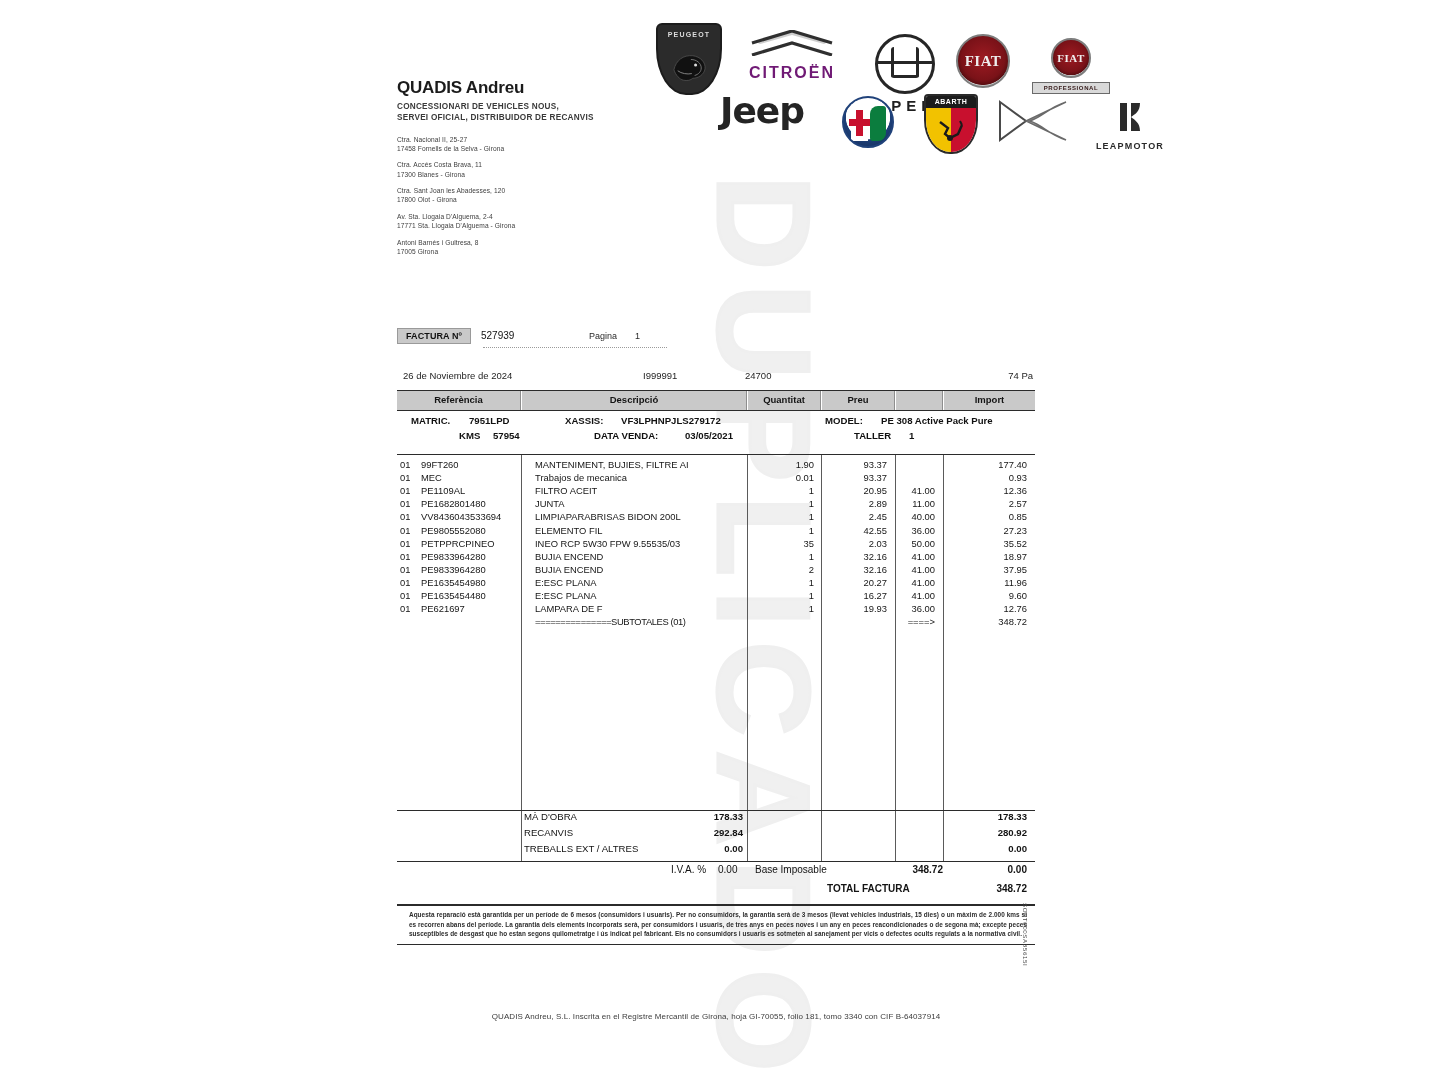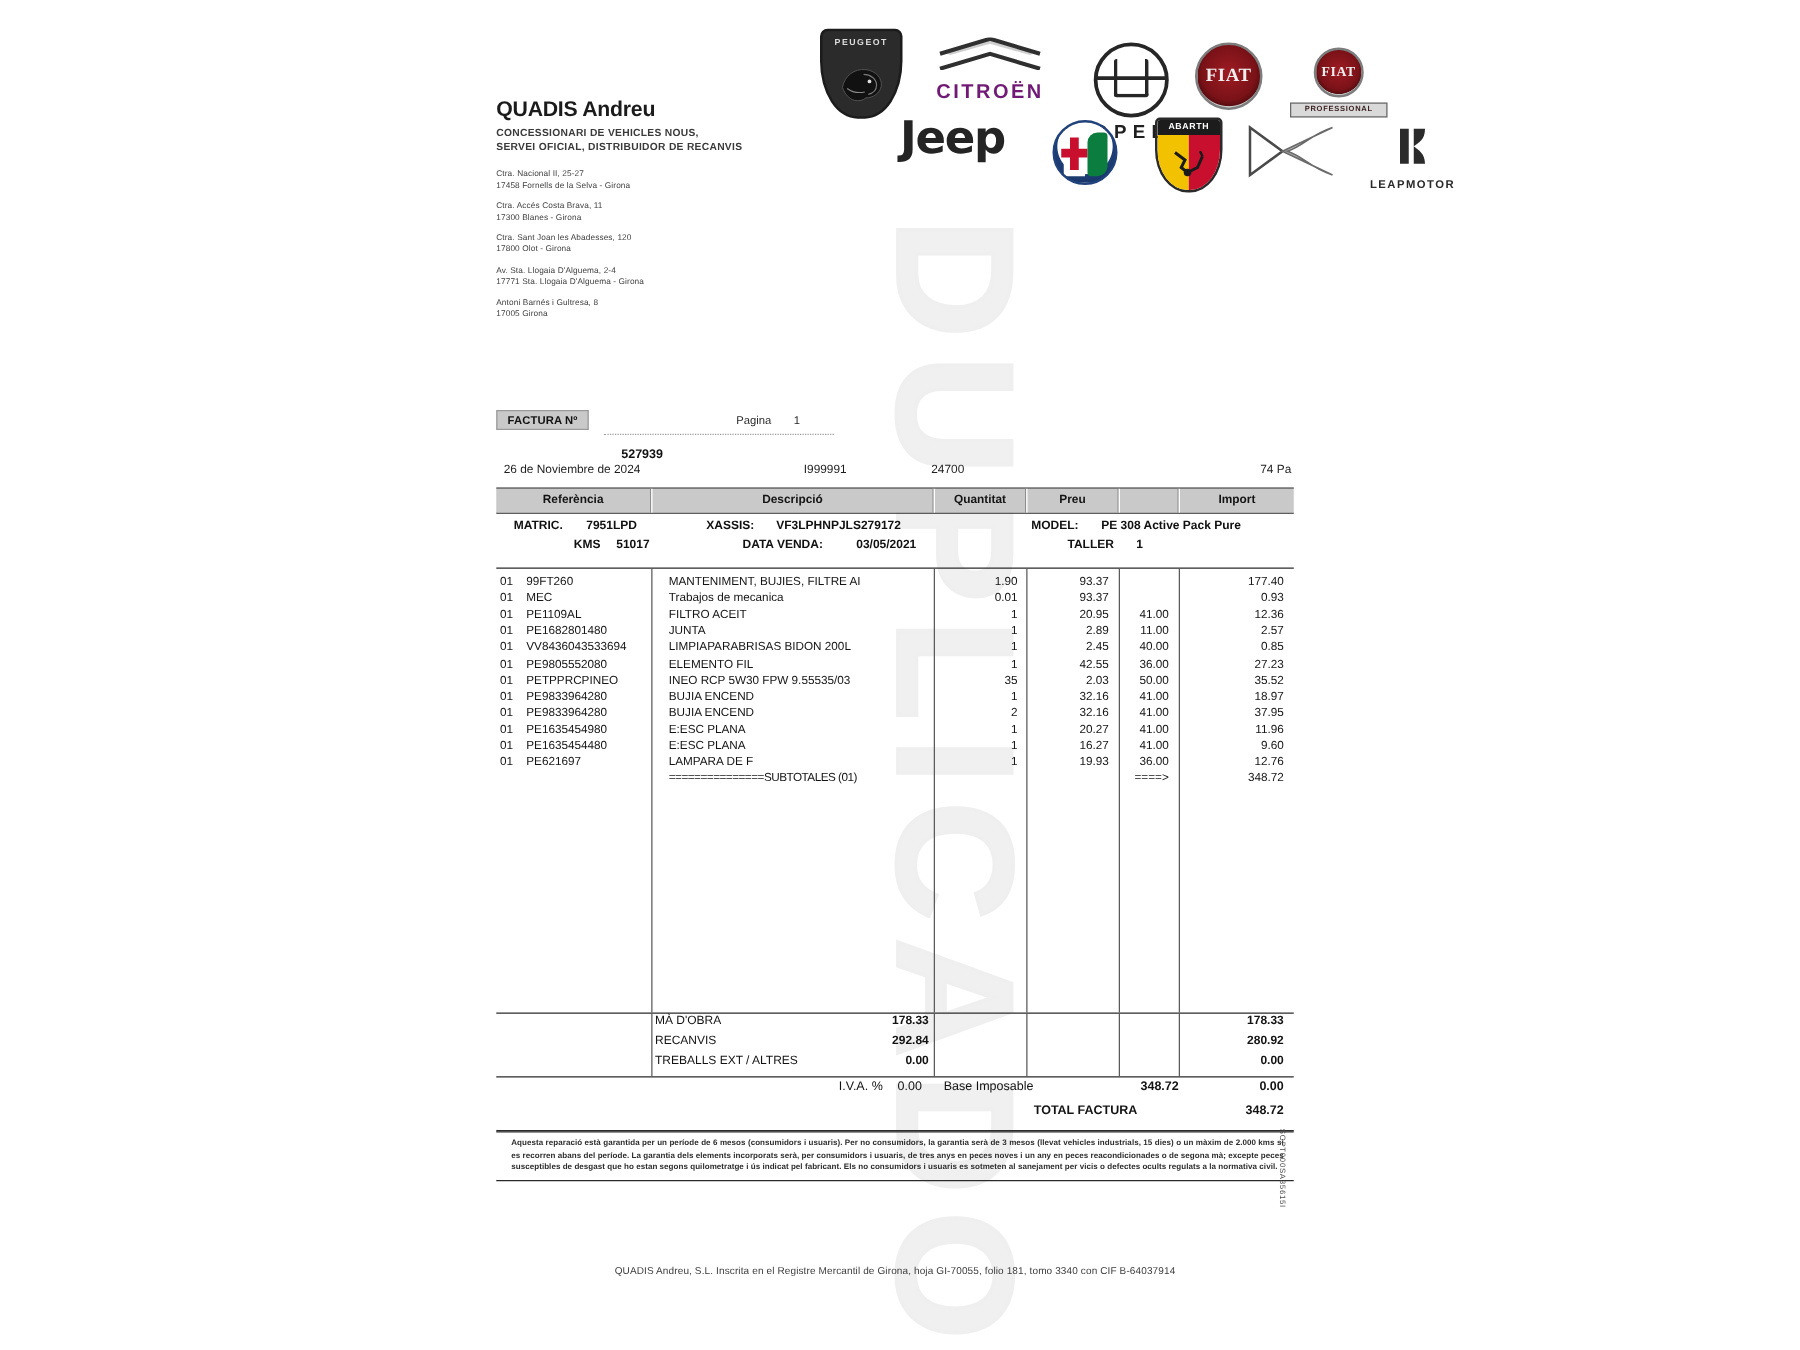--- a/index.html
+++ b/index.html
@@ -114,21 +114,21 @@
   .co-sub{font-size:8.2px;font-weight:700;color:#3a3a3a;letter-spacing:0.25px;
      line-height:1.38;margin-top:3px;}
   .addr{margin-top:11px;}
   .addr-block{font-size:6.6px;color:#3d3d3d;line-height:1.42;margin-bottom:7px;letter-spacing:0.1px;}
 
   
   .inv-row{position:absolute;left:397px;top:328px;width:640px;height:20px;}
   .fact-tag{position:absolute;left:0;top:0;width:74px;height:16px;background:#c9c9c9;
      border:1px solid #9a9a9a;box-sizing:border-box;
      font-size:9px;font-weight:700;color:#111;line-height:14px;text-align:center;letter-spacing:0.1px;}
-  .fact-num{position:absolute;left:100px;top:0;font-size:10px;font-weight:700;color:#111;line-height:16px;margin-top:28px;}
+  .fact-num{position:absolute;left:84px;top:0;font-size:10px;font-weight:400;color:#111;line-height:16px;}
   .pagina-lbl{position:absolute;left:192px;top:0;font-size:9px;color:#2a2a2a;line-height:16px;}
   .pagina-val{position:absolute;left:238px;top:0;font-size:9px;color:#2a2a2a;line-height:16px;}
   .dots{position:absolute;left:86px;top:19px;width:184px;border-bottom:1px dotted #9b9b9b;}
 
   
   .date-row{position:absolute;left:397px;top:370px;width:640px;height:16px;font-size:9.5px;color:#1e1e1e;}
   .date-row .d1{position:absolute;left:6px;top:0;}
   .date-row .d2{position:absolute;left:246px;top:0;}
   .date-row .d3{position:absolute;left:348px;top:0;}
   .date-row .d4{position:absolute;right:4px;top:0;}
@@ -358,21 +358,21 @@
         <div class="vline">
           <span class="v-k" style="left:14px">MATRIC.</span>
           <span class="v-v" style="left:72px">7951LPD</span>
           <span class="v-k" style="left:168px">XASSIS:</span>
           <span class="v-v" style="left:224px">VF3LPHNPJLS279172</span>
           <span class="v-k" style="left:428px">MODEL:</span>
           <span class="v-v" style="left:484px">PE 308 Active Pack Pure</span>
         </div>
         <div class="vline">
           <span class="v-k" style="left:62px">KMS</span>
-          <span class="v-v" style="left:96px">51017</span>
+          <span class="v-v" style="left:96px">57954</span>
           <span class="v-k" style="left:197px">DATA VENDA:</span>
           <span class="v-v" style="left:288px">03/05/2021</span>
           <span class="v-k" style="left:457px">TALLER</span>
           <span class="v-v" style="left:512px">1</span>
         </div>
       </div>
 
       <div class="tbody">
         <div class="colline cl1"></div>
         <div class="colline cl2"></div>

